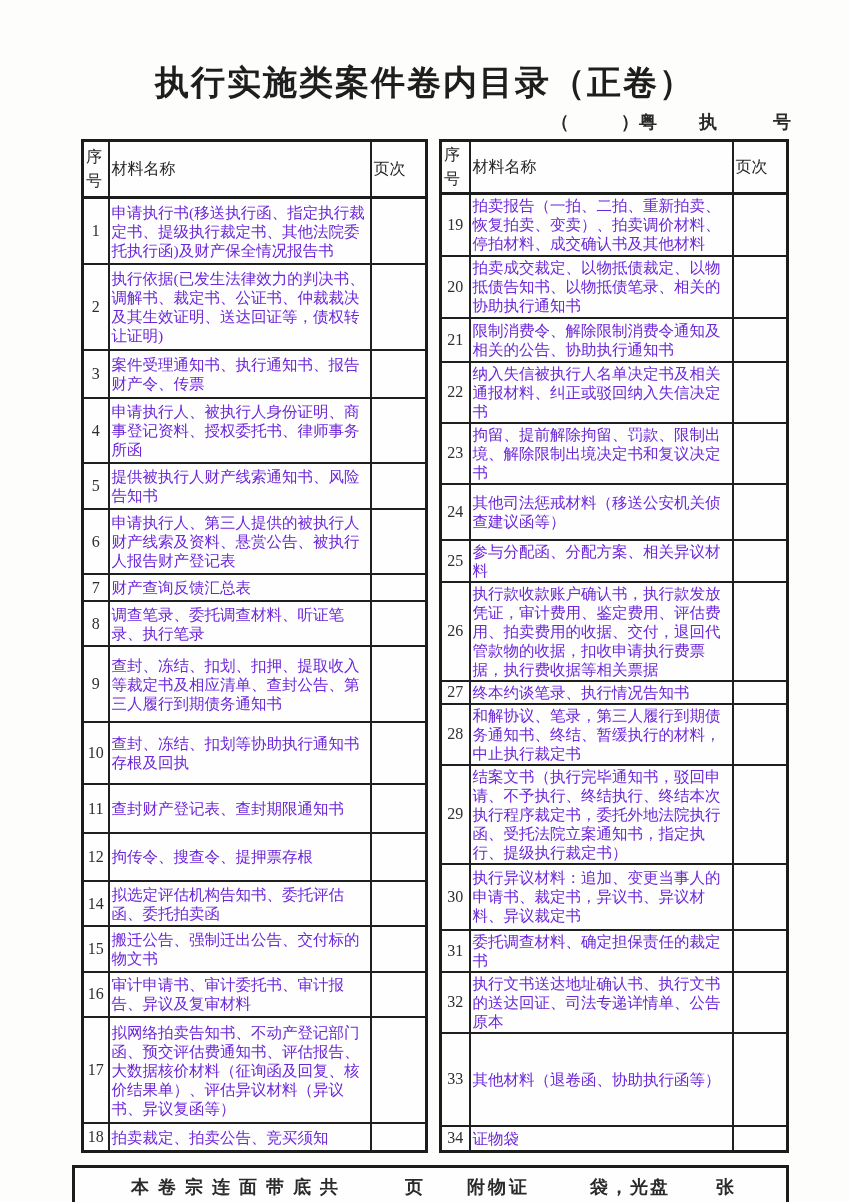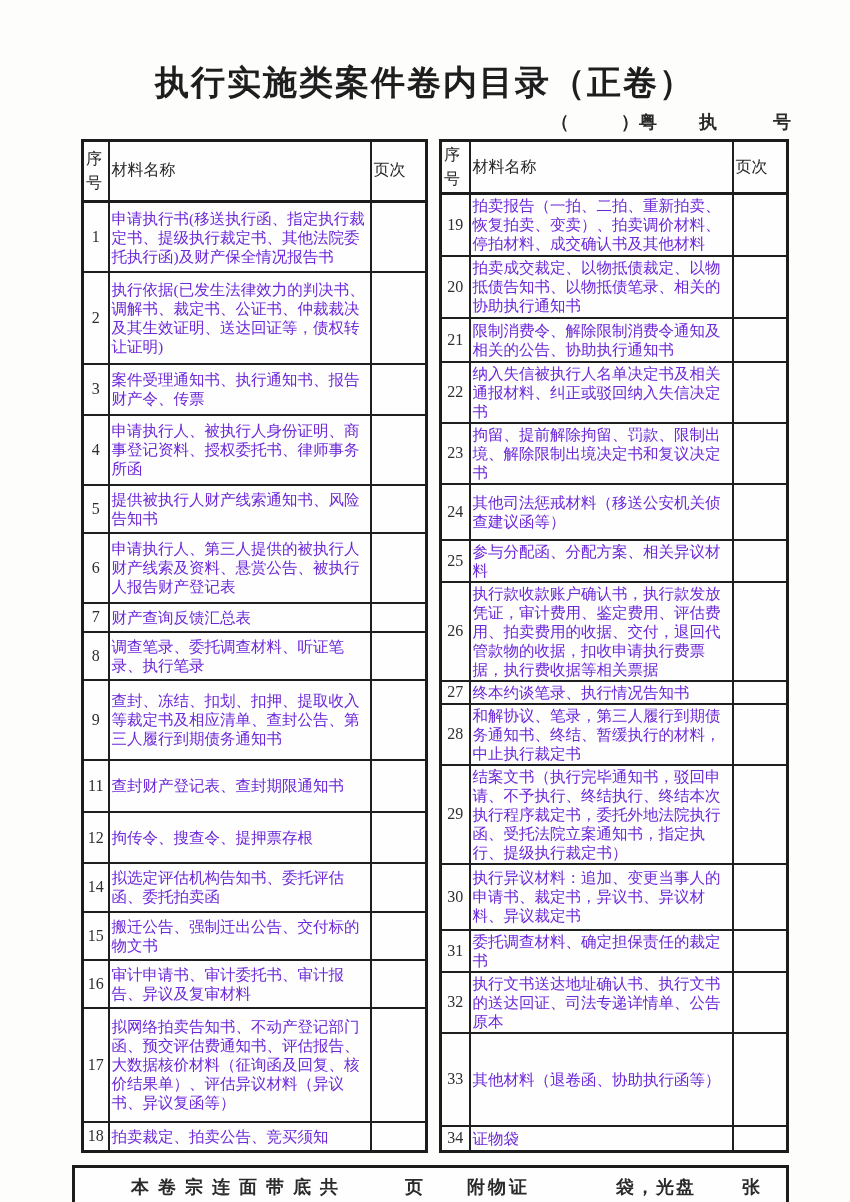--- a/index.html
+++ b/index.html
@@ -108,21 +108,21 @@
     color:#2a2a2a;
   }
   td.summary{
     height:35px;
     white-space:nowrap;
     padding-left:56px;
   }
   .sum-prefix{letter-spacing:9px;}
   .sum-pages{margin-left:58px;}
   .sum-evidence{margin-left:44px;letter-spacing:3px;}
-  .sum-bags{margin-left:86px;letter-spacing:2px;font-family:Liberation Mono, monospace;}
+  .sum-bags{margin-left:60px;letter-spacing:2px;font-family:Liberation Mono, monospace;}
   .sum-discs{margin-left:46px;}
   td.filer{
     height:37px;
     width:293px;
     padding-left:5px;
     letter-spacing:5px;
   }
   td.bind-label{
     width:106px;
     text-align:center;
@@ -194,20 +194,25 @@
       <tr style="height:42px">
             <td class="seq">8</td>
             <td class="mat">调查笔录、委托调查材料、听证笔录、执行笔录</td>
             <td class="pg"></td>
           </tr>
       <tr style="height:70px">
             <td class="seq">9</td>
             <td class="mat">查封、冻结、扣划、扣押、提取收入等裁定书及相应清单、查封公告、第三人履行到期债务通知书</td>
             <td class="pg"></td>
           </tr>
+      <tr style="height:58px">
+            <td class="seq">10</td>
+            <td class="mat">查封、冻结、扣划等协助执行通知书存根及回执</td>
+            <td class="pg"></td>
+          </tr>
       <tr style="height:45px">
             <td class="seq">11</td>
             <td class="mat">查封财产登记表、查封期限通知书</td>
             <td class="pg"></td>
           </tr>
       <tr style="height:45px">
             <td class="seq">12</td>
             <td class="mat">拘传令、搜查令、提押票存根</td>
             <td class="pg"></td>
           </tr>

